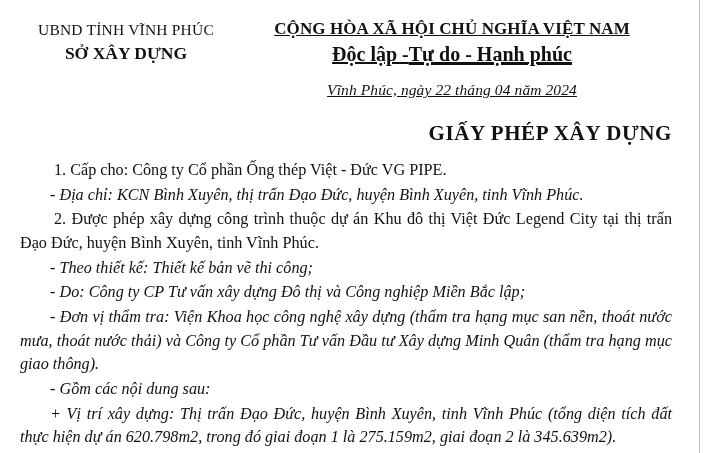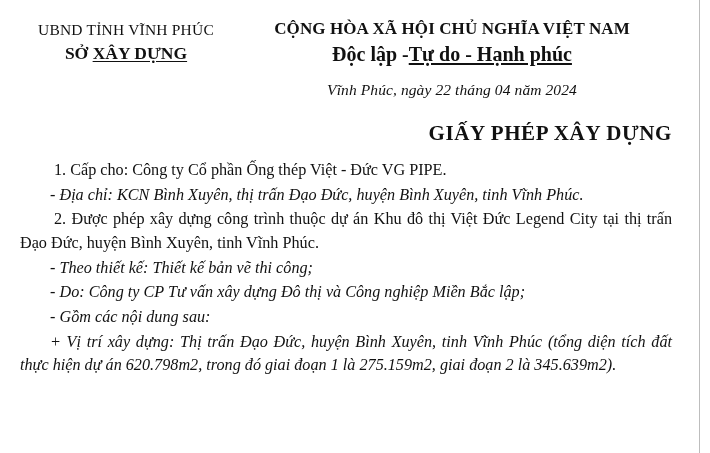--- a/index.html
+++ b/index.html
@@ -47,34 +47,34 @@
   }
   .header-left {
     width: 212px;
     text-align: center;
     padding-top: 4px;
   }
   .header-right {
     flex: 1;
     text-align: center;
     padding-top: 2px;
+    text-decoration: underline;
   }
   .org-line1 {
     font-size: 15.5px;
     letter-spacing: 0.2px;
     line-height: 1.35;
   }
   .org-line2 {
     font-size: 17.5px;
     font-weight: bold;
     line-height: 1.35;
     margin-top: 1px;
   }
   .org-line2 .underlined {
-    text-decoration: underline;
     text-underline-offset: 2px;
   }
   .nation-line1 {
     font-size: 17px;
     font-weight: bold;
     line-height: 1.3;
     letter-spacing: 0.1px;
   }
   .nation-line2 {
     font-size: 20px;
@@ -151,19 +151,20 @@
     <div class="title-block">
       <div class="doc-title">GIẤY PHÉP XÂY DỰNG</div>
     </div>
 
     <div class="body-block">
       <p class="para indent">1. Cấp cho: Công ty Cổ phần Ống thép Việt - Đức VG PIPE.</p>
       <p class="para indent-small">- Địa chỉ: KCN Bình Xuyên, thị trấn Đạo Đức, huyện Bình Xuyên, tinh Vĩnh Phúc.</p>
       <p class="para indent">2. Được phép xây dựng công trình thuộc dự án Khu đô thị Việt Đức Legend City tại thị trấn Đạo Đức, huyện Bình Xuyên, tinh Vĩnh Phúc.</p>
       <p class="para indent-small">- Theo thiết kế: Thiết kế bản vẽ thi công;</p>
       <p class="para indent-small">- Do: Công ty CP Tư vấn xây dựng Đô thị và Công nghiệp Miền Bắc lập;</p>
+      <p class="para indent-small">- Đơn vị thẩm tra: Viện Khoa học công nghệ xây dựng (thẩm tra hạng mục san nền, thoát nước mưa, thoát nước thải) và Công ty Cổ phần Tư vấn Đầu tư Xây dựng Minh Quân (thẩm tra hạng mục giao thông).</p>
       <p class="para indent-small">- Gồm các nội dung sau:</p>
       <p class="para indent-small">+ Vị trí xây dựng: Thị trấn Đạo Đức, huyện Bình Xuyên, tinh Vĩnh Phúc (tổng diện tích đất thực hiện dự án 620.798m2, trong đó giai đoạn 1 là 275.159m2, giai đoạn 2 là 345.639m2).</p>
     </div>
 
   </div>
   <div class="right-edge"></div>
 </div>
 
 </body></html>

